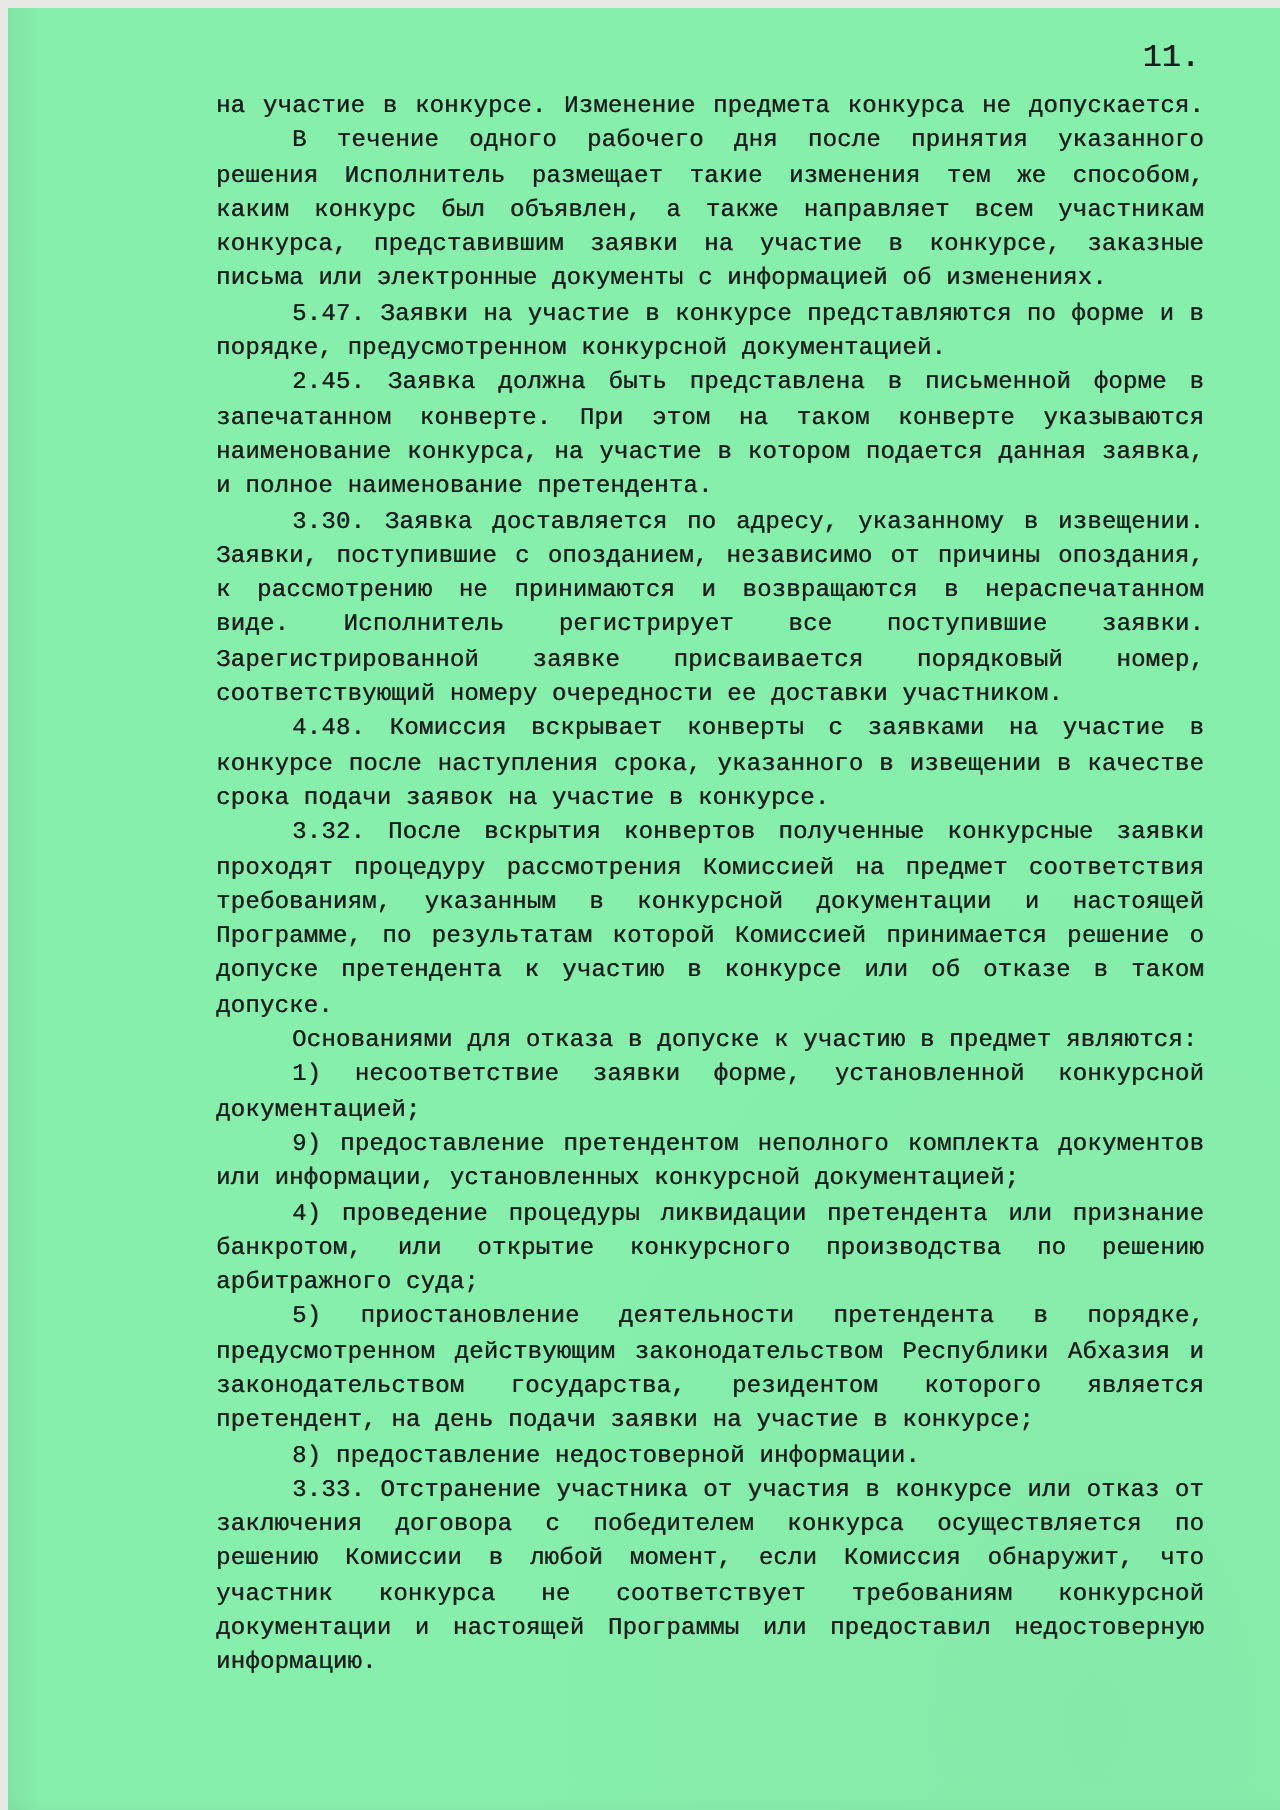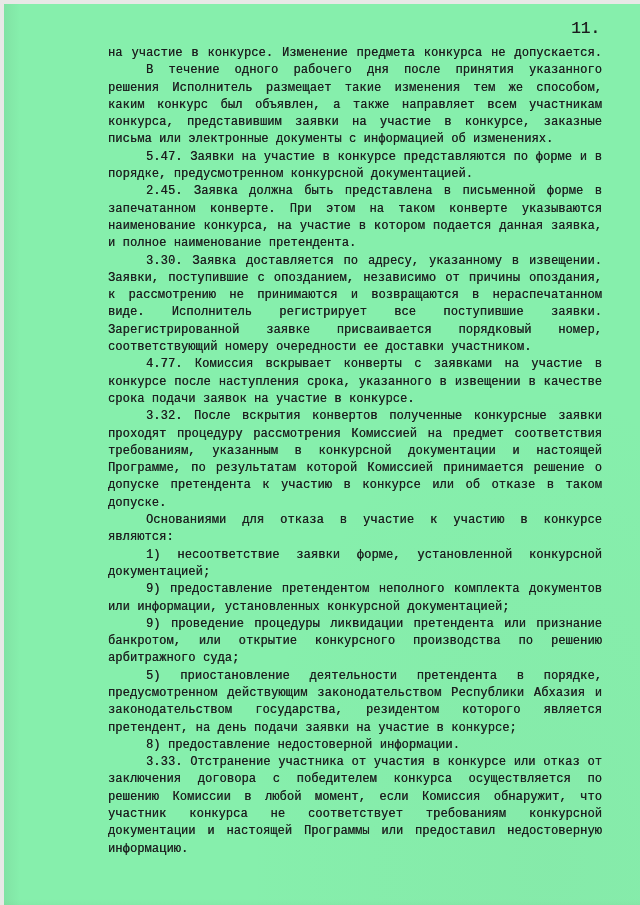--- a/index.html
+++ b/index.html
@@ -63,23 +63,23 @@
 
 <div class="page">
   <div class="pagenum">11.</div>
 
   <div class="content">
       <p class="fulljustify">на участие в конкурсе. Изменение предмета конкурса не допускается.</p>
       <p class="indent">В течение одного рабочего дня после принятия указанного решения Исполнитель размещает такие изменения тем же способом, каким конкурс был объявлен, а также направляет всем участникам конкурса, представившим заявки на участие в конкурсе, заказные письма или электронные документы с информацией об изменениях.</p>
       <p class="indent">5.47. Заявки на участие в конкурсе представляются по форме и в порядке, предусмотренном конкурсной документацией.</p>
       <p class="indent">2.45. Заявка должна быть представлена в письменной форме в запечатанном конверте. При этом на таком конверте указываются наименование конкурса, на участие в котором подается данная заявка, и полное наименование претендента.</p>
       <p class="indent">3.30. Заявка доставляется по адресу, указанному в извещении. Заявки, поступившие с опозданием, независимо от причины опоздания, к рассмотрению не принимаются и возвращаются в нераспечатанном виде. Исполнитель регистрирует все поступившие заявки. Зарегистрированной заявке присваивается порядковый номер, соответствующий номеру очередности ее доставки участником.</p>
-      <p class="indent">4.77. Комиссия вскрывает конверты с заявками на участие в конкурсе после наступления срока, указанного в извещении в качестве срока подачи заявок на участие в конкурсе.</p>
+      <p class="indent">4.48. Комиссия вскрывает конверты с заявками на участие в конкурсе после наступления срока, указанного в извещении в качестве срока подачи заявок на участие в конкурсе.</p>
       <p class="indent">3.32. После вскрытия конвертов полученные конкурсные заявки проходят процедуру рассмотрения Комиссией на предмет соответствия требованиям, указанным в конкурсной документации и настоящей Программе, по результатам которой Комиссией принимается решение о допуске претендента к участию в конкурсе или об отказе в таком допуске.</p>
-      <p class="indent">Основаниями для отказа в участие к участию в конкурсе являются:</p>
+      <p class="indent">Основаниями для отказа в допуске к участию в предмет являются:</p>
       <p class="indent">1) несоответствие заявки форме, установленной конкурсной документацией;</p>
       <p class="indent">9) предоставление претендентом неполного комплекта документов или информации, установленных конкурсной документацией;</p>
-      <p class="indent">9) проведение процедуры ликвидации претендента или признание банкротом, или открытие конкурсного производства по решению арбитражного суда;</p>
+      <p class="indent">4) проведение процедуры ликвидации претендента или признание банкротом, или открытие конкурсного производства по решению арбитражного суда;</p>
       <p class="indent">5) приостановление деятельности претендента в порядке, предусмотренном действующим законодательством Республики Абхазия и законодательством государства, резидентом которого является претендент, на день подачи заявки на участие в конкурсе;</p>
       <p class="indent">8) предоставление недостоверной информации.</p>
       <p class="indent">3.33. Отстранение участника от участия в конкурсе или отказ от заключения договора с победителем конкурса осуществляется по решению Комиссии в любой момент, если Комиссия обнаружит, что участник конкурса не соответствует требованиям конкурсной документации и настоящей Программы или предоставил недостоверную информацию.</p>
     </div>
 </div>
 
 </body></html>

